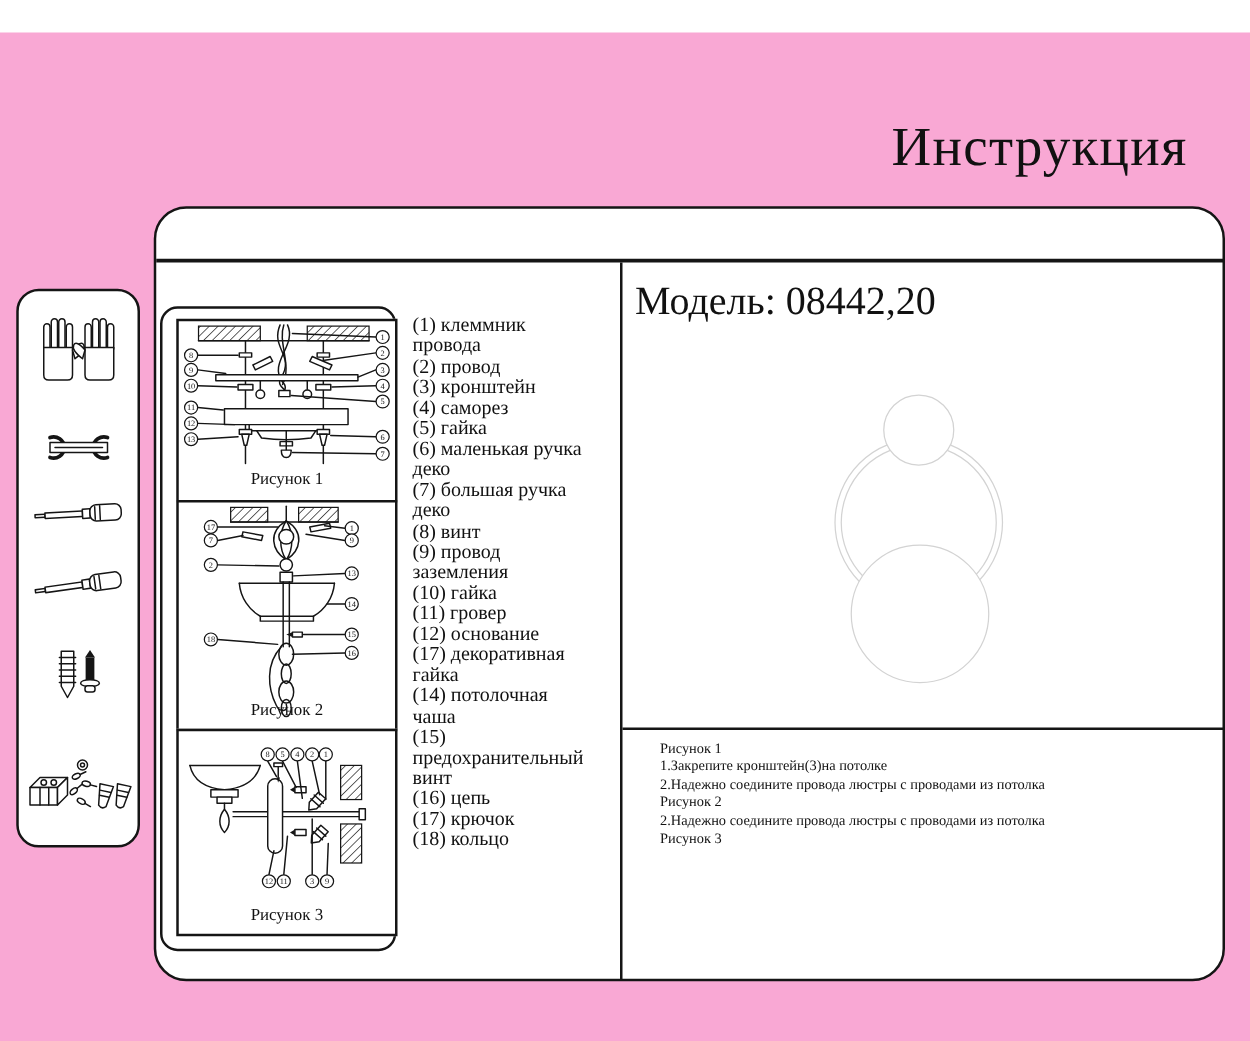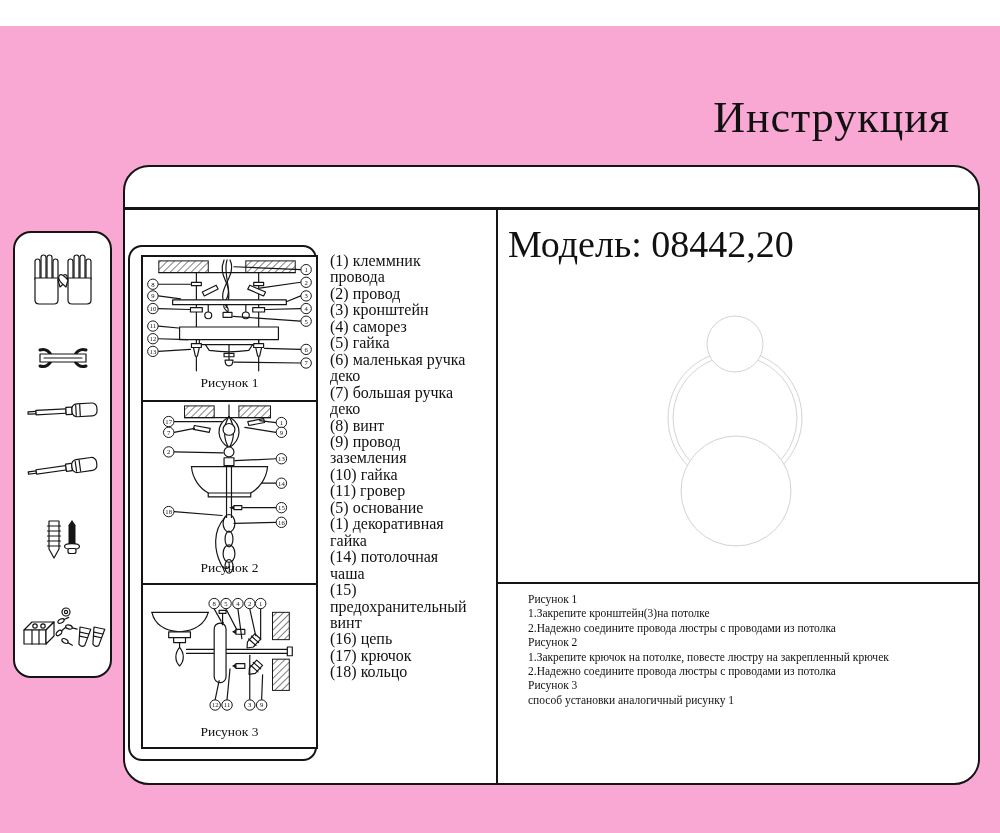--- a/index.html
+++ b/index.html
@@ -4,21 +4,21 @@
 <style>
   html,body{margin:0;padding:0;background:#fff;}
   .page{position:relative;width:1000px;height:833px;background:#f9a8d4;overflow:hidden;
         font-family:"Liberation Serif",serif;color:#111;margin-top:26px;}
   .title{position:absolute;top:66px;right:50px;font-size:44px;letter-spacing:1px;}
   .main-frame{position:absolute;left:123px;top:139px;width:857px;height:620px;
               border:2.5px solid #151515;border-radius:26px;box-sizing:border-box;background:#fff;}
   .frame-topline{position:absolute;left:125px;top:181px;width:854px;height:3px;background:#151515;}
   .vdivider{position:absolute;left:496px;top:184px;width:2px;height:574px;background:#151515;}
   .hdivider{position:absolute;left:498px;top:556px;width:481px;height:2px;background:#151515;}
-  .model{position:absolute;left:508px;top:196px;font-size:38px;}
+  .model{position:absolute;left:508px;top:196px;font-size:32px;}
   .watermark{position:absolute;left:653px;top:283px;}
   .instructions{position:absolute;left:528px;top:566px;width:455px;font-size:11.5px;line-height:14.4px;}
   .parts{position:absolute;left:330px;top:227px;width:140px;font-size:16px;line-height:16.45px;}
   .figures-panel{position:absolute;left:128px;top:219px;width:189px;height:516px;
                  border:2px solid #151515;border-radius:14px;box-sizing:border-box;background:#fff;}
   .figbox{position:absolute;left:11px;width:177px;border:2px solid #151515;box-sizing:border-box;background:#fff;}
   .figbox svg{display:block;width:100%;height:100%;}
   .figcap{position:absolute;left:0;right:0;text-align:center;font-size:13.5px;}
   .tools-panel{position:absolute;left:13px;top:205px;width:99px;height:447px;
                border:2.2px solid #151515;border-radius:18px;box-sizing:border-box;background:#fff;}
@@ -51,40 +51,38 @@
     <circle class="w" cx="82" cy="109" r="62"></circle>
     <circle class="wf" cx="82" cy="35" r="28"></circle>
     <circle class="wf" cx="83" cy="182" r="55"></circle>
   </svg>
 
   <div class="instructions">
       <div>Рисунок 1</div>
       <div>1.Закрепите кронштейн(3)на потолке</div>
       <div>2.Надежно соедините провода люстры с проводами из потолка</div>
       <div>Рисунок 2</div>
-      <div>1.Закрепите крючок на потолке, повесте люстру на закрепленный крючек</div>
       <div>2.Надежно соедините провода люстры с проводами из потолка</div>
       <div>Рисунок 3</div>
-      <div>способ установки аналогичный рисунку 1</div>
     </div>
 
   <div class="parts">
       <div>(1) клеммник провода</div>
       <div>(2) провод</div>
       <div>(3) кронштейн</div>
       <div>(4) саморез</div>
       <div>(5) гайка</div>
       <div>(6) маленькая ручка деко</div>
       <div>(7) большая ручка деко</div>
       <div>(8) винт</div>
       <div>(9) провод заземления</div>
       <div>(10) гайка</div>
       <div>(11) гровер</div>
-      <div>(5) основание</div>
-      <div>(1) декоративная гайка</div>
+      <div>(12) основание</div>
+      <div>(17) декоративная гайка</div>
       <div>(14) потолочная чаша</div>
       <div>(15) предохранительный винт</div>
       <div>(16) цепь</div>
       <div>(17) крючок</div>
       <div>(18) кольцо</div>
     </div>
 
   <div class="figures-panel">
 
     <div class="figbox" style="top:8px;height:147px;">

